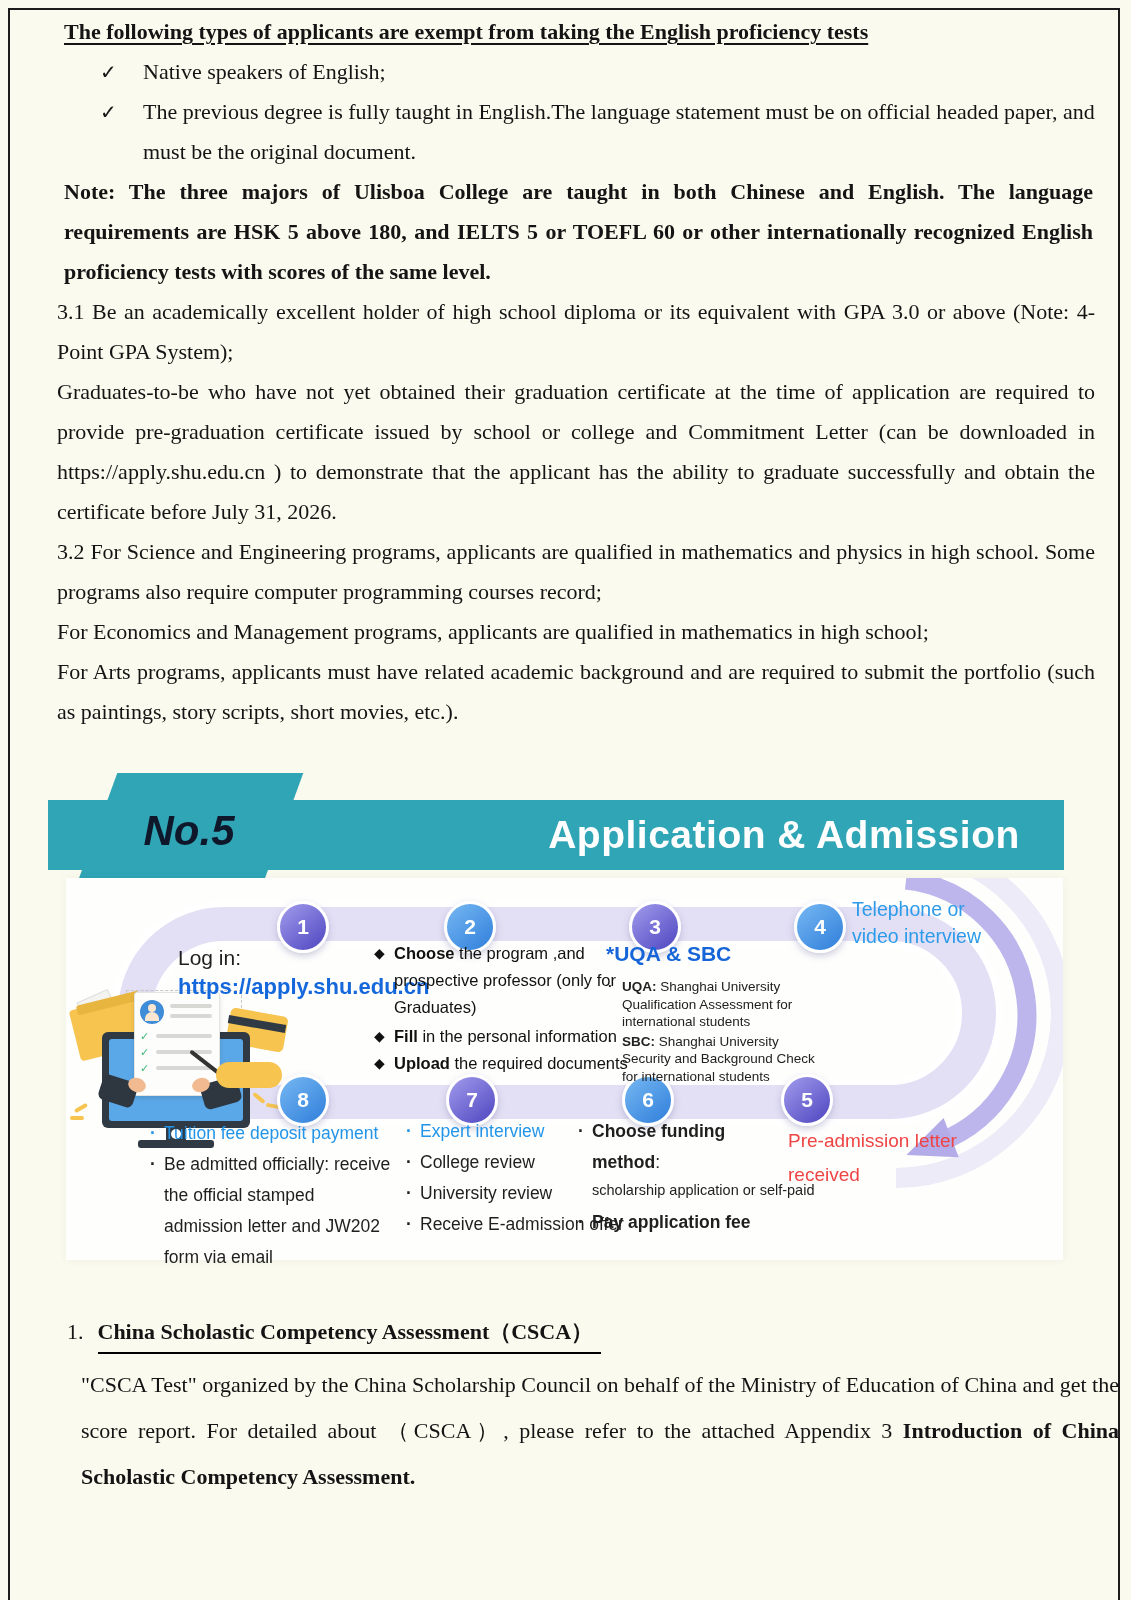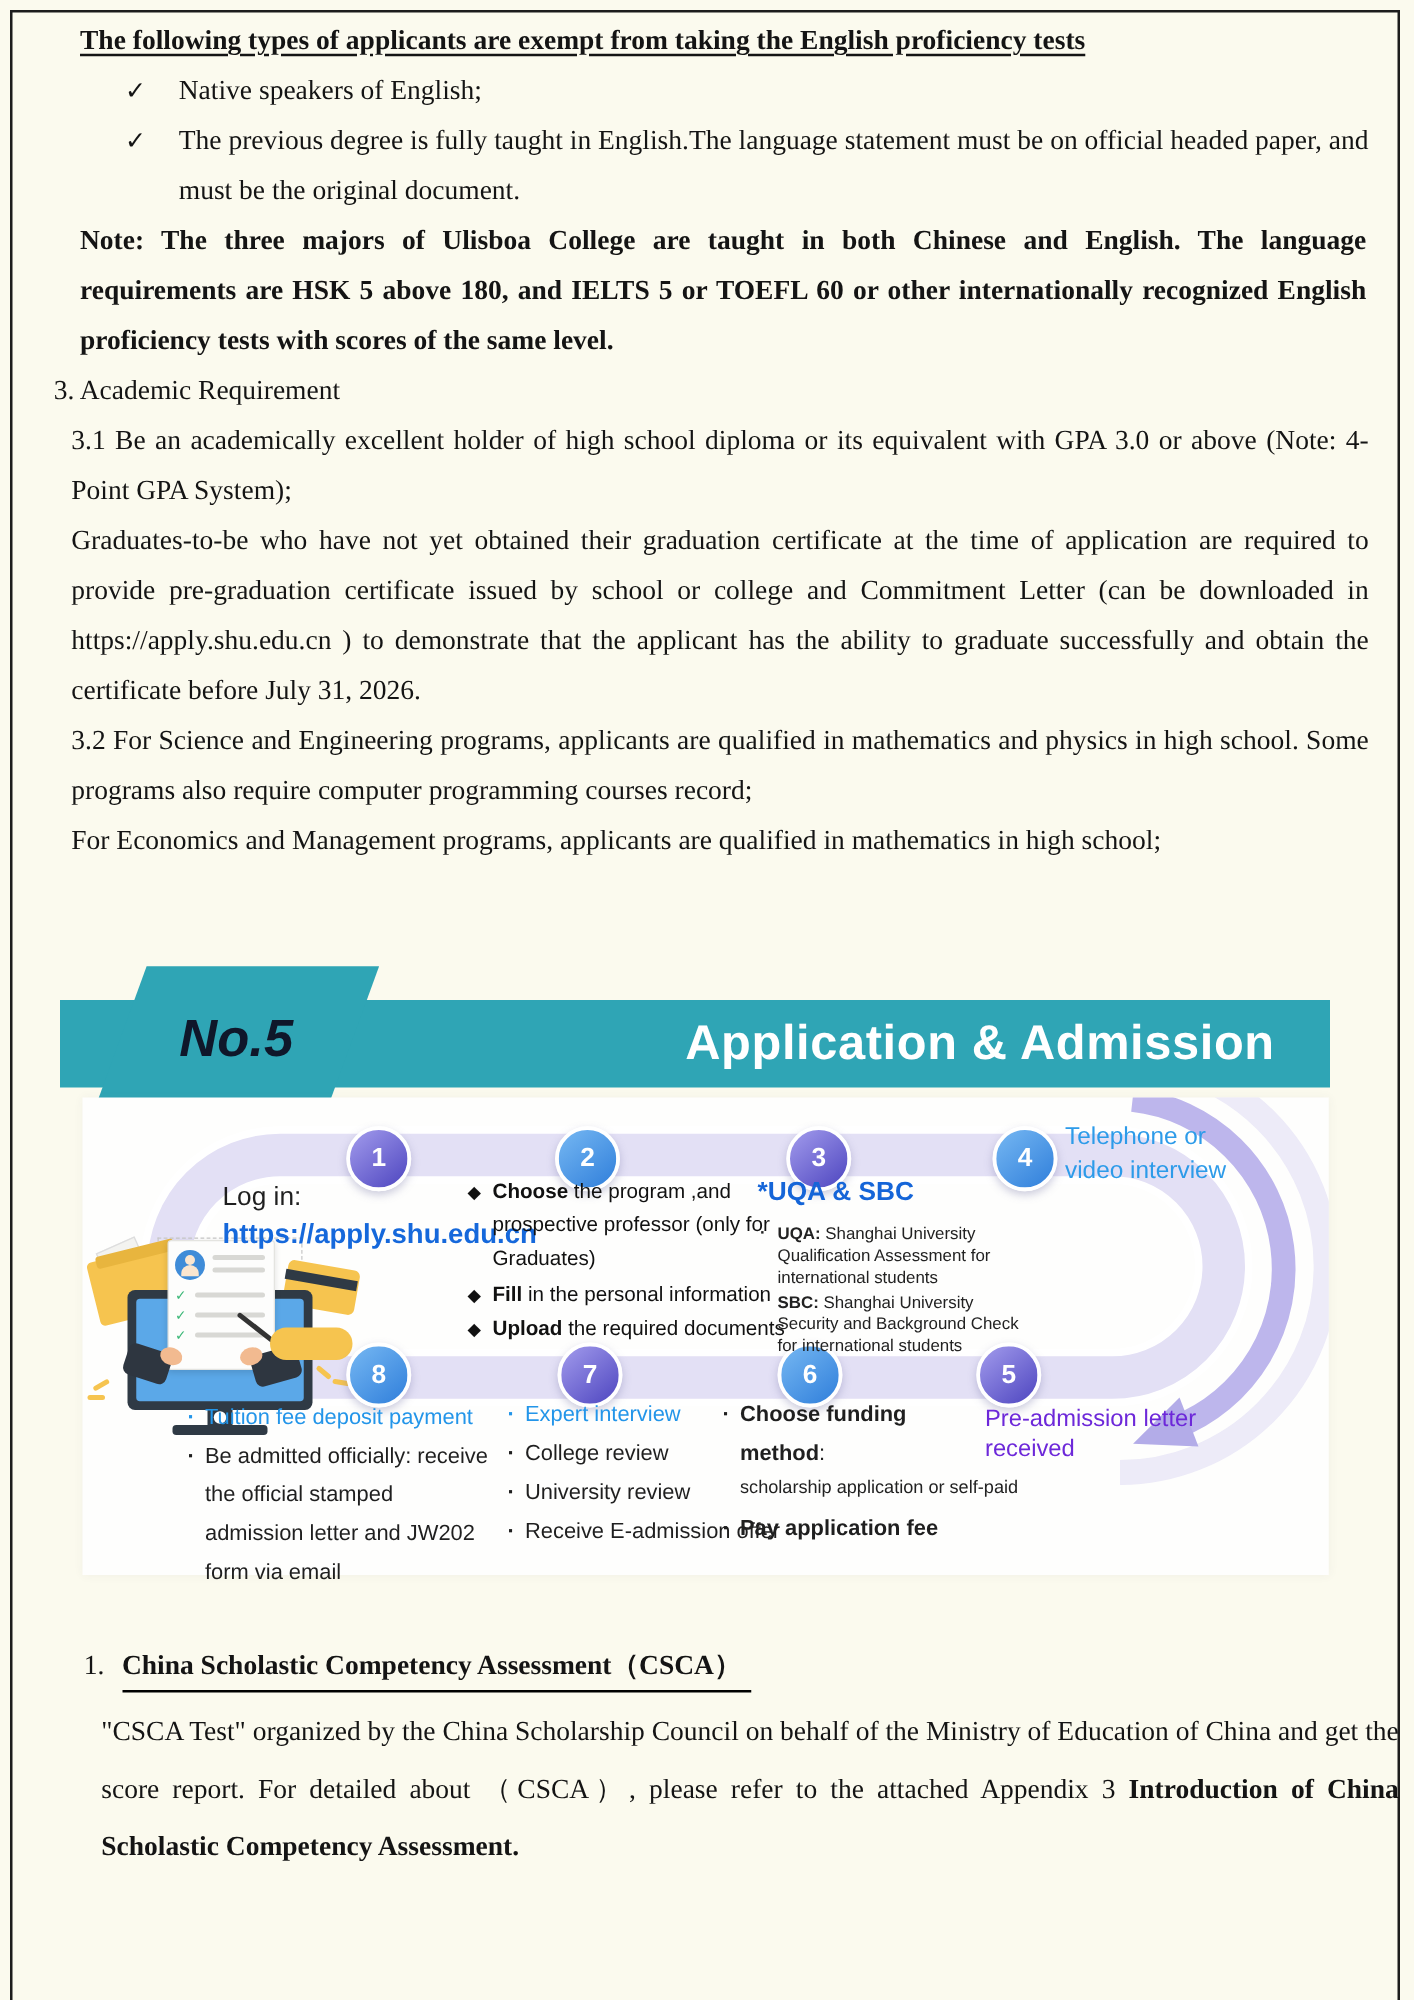--- a/index.html
+++ b/index.html
@@ -77,21 +77,21 @@
   .s1-url   { font-size:22px; font-weight:bold; color:#1568DB; margin-top:4px; }
 
   .flow-text { position:absolute; }
   .diamond-item { position:relative; padding-left:20px; font-size:16.5px; line-height:27px; color:#111; }
   .diamond-item .diamond { position:absolute; left:0; top:0; font-size:14px; }
   .uqa-title { font-size:21px; font-weight:bold; color:#1565D8; }
   .uqa-bullets { margin-top:12px; width:220px; }
   .uqa-item { position:relative; padding-left:16px; font-size:13.5px; line-height:17.5px; color:#222; margin-bottom:2px; }
   .uqa-item .dot { position:absolute; left:2px; top:-1px; font-weight:bold; }
   .s4-text { width:160px; font-size:19.5px; line-height:27px; color:#2D9BE9; }
-  .s5-text { width:180px; font-size:19px; line-height:24px; color:#6d28d9; }
+  .s5-text { width:180px; font-size:19px; line-height:34px; color:#ef4444; }
 
   .list-col { font-size:17.5px; line-height:31px; color:#1f1f1f; }
   .li-row { position:relative; padding-left:14px; }
   .li-row .dot { position:absolute; left:0; top:0; font-weight:bold; }
   .li-blue { color:#2395E9; }
   .li-bold { font-weight:bold; }
   .li-sub { font-size:14.5px; line-height:25px; padding-left:14px; color:#222; }
   .wrap-235 { width:248px; }
   .wrap-210 { width:212px; }
 
@@ -142,25 +142,25 @@
   <div class="exempt-heading">The following types of applicants are exempt from taking the English proficiency tests</div>
   <div class="check-item">
     <span class="check-mark">✓</span>
     <span>Native speakers of English;</span>
   </div>
   <div class="check-item">
     <span class="check-mark">✓</span>
     <span>The previous degree is fully taught in English.The language statement must be on official headed paper, and must be the original document.</span>
   </div>
   <div class="note-para">Note: The three majors of Ulisboa College are taught in both Chinese and English. The language requirements are HSK 5 above 180, and IELTS 5 or TOEFL 60 or other internationally recognized English proficiency tests with scores of the same level.</div>
-  <div class="sec-heading">3.  Academic Requirement</div>
   <div class="body-para">3.1 Be an academically excellent holder of high school diploma or its equivalent with GPA 3.0 or above (Note: 4-Point GPA System);</div>
   <div class="body-para">Graduates-to-be who have not yet obtained their graduation certificate at the time of application are required to provide pre-graduation certificate issued by school or college and Commitment Letter (can be downloaded in https://apply.shu.edu.cn ) to demonstrate that the applicant has the ability to graduate successfully and obtain the certificate before July 31, 2026.</div>
   <div class="body-para">3.2 For Science and Engineering programs, applicants are qualified in mathematics and physics in high school. Some programs also require computer programming courses record;</div>
   <div class="body-para">For Economics and Management programs, applicants are qualified in mathematics in high school;</div>
+  <div class="body-para">For Arts programs, applicants must have related academic background and are required to submit the portfolio (such as paintings, story scripts, short movies, etc.).</div>
 </div>
 
 <div>
   <div class="banner-bar"></div>
   <div class="banner-tag"></div>
   <div class="banner-no">No.5</div>
   <div class="banner-title">Application &amp; Admission</div>
 </div>
 
 <div class="flow-panel">

